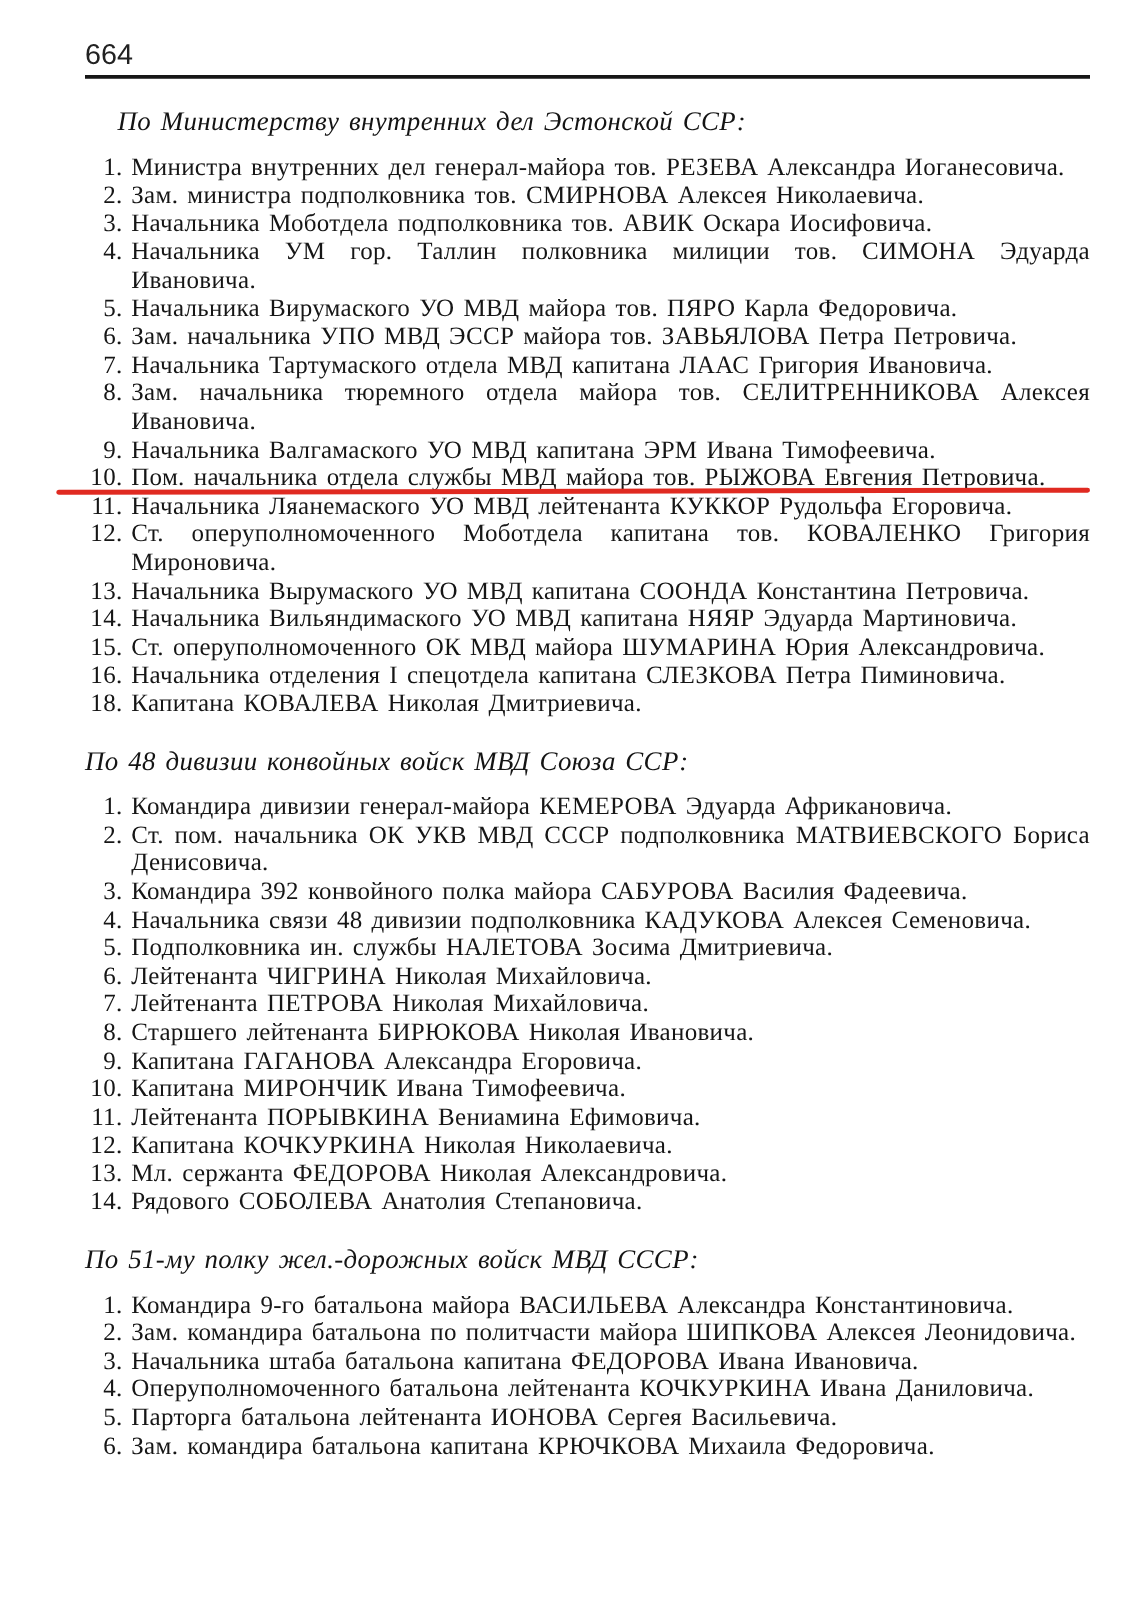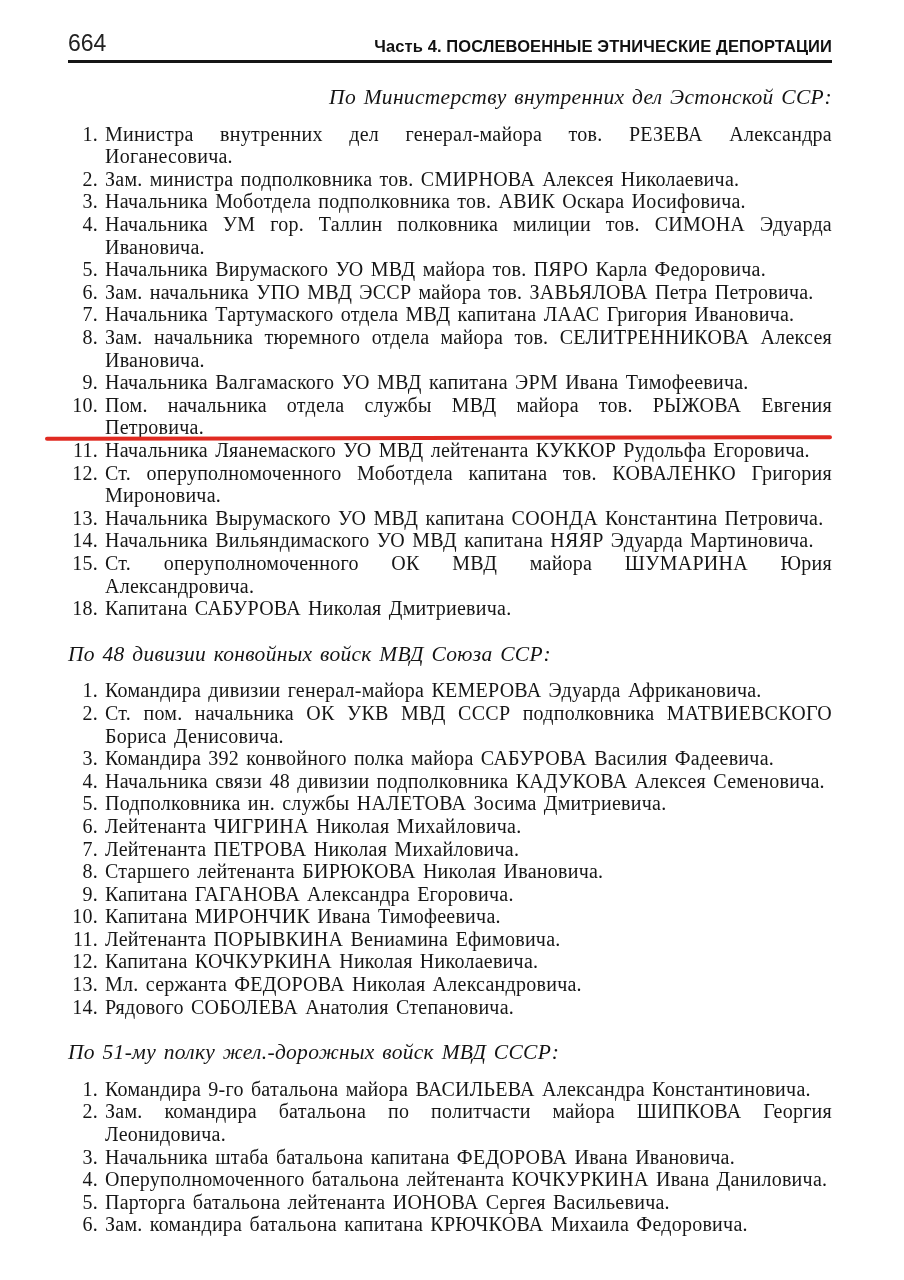--- a/index.html
+++ b/index.html
@@ -7,21 +7,21 @@
     padding: 0;
     background: #ffffff;
     width: 904px;
     height: 1280px;
     overflow: hidden;
   }
   .page {
     box-sizing: border-box;
     width: 904px;
     height: 1280px;
-    padding: 32px 72px 0 68px;
+    padding: 32px 32px 0 68px;
     background: #ffffff;
     color: #1b1b1b;
   }
   .page-header {
     display: flex;
     justify-content: space-between;
     align-items: flex-end;
     border-bottom: 3px solid #161616;
     padding-bottom: 5px;
   }
@@ -44,21 +44,20 @@
     font-style: italic;
     font-size: 21.5px;
     line-height: 1.1;
     margin: 23px 0 13px 0;
     letter-spacing: 0.3px;
     word-spacing: 2px;
     color: #141414;
   }
   .section-heading.indented {
     margin-left: 26px;
-    text-align: right;
   }
   .list {
     margin: 0 0 6px 0;
   }
   .item {
     display: flex;
     font-family: "Liberation Serif", serif;
     font-size: 20px;
     line-height: 22.6px;
     letter-spacing: 0.25px;
@@ -89,21 +88,20 @@
     background: var(--underline-color, #e02a21);
     transform: rotate(-0.12deg);
   }
 </style>
 </head>
 <body>
 
 <div class="page">
   <header class="page-header">
     <span class="page-number">664</span>
-    <span class="running-header">Часть 4. ПОСЛЕВОЕННЫЕ ЭТНИЧЕСКИЕ ДЕПОРТАЦИИ</span>
   </header>
   <main id="content">
       <div class="section-heading indented">По Министерству внутренних дел Эстонской ССР:</div>
       <div class="list">
         <div class="item">
           <span class="num">1.</span>
           <span class="text">Министра внутренних дел генерал-майора тов. РЕЗЕВА Александра Иоганесовича.</span>
         </div>
         <div class="item">
           <span class="num">2.</span>
@@ -155,22 +153,26 @@
         </div>
         <div class="item">
           <span class="num">14.</span>
           <span class="text">Начальника Вильяндимаского УО МВД капитана НЯЯР Эдуарда Мартиновича.</span>
         </div>
         <div class="item">
           <span class="num">15.</span>
           <span class="text">Ст. оперуполномоченного ОК МВД майора ШУМАРИНА Юрия Александровича.</span>
         </div>
         <div class="item">
+          <span class="num">16.</span>
+          <span class="text">Начальника отделения I спецотдела капитана СЛЕЗКОВА Петра Пиминовича.</span>
+        </div>
+        <div class="item">
           <span class="num">18.</span>
-          <span class="text">Капитана САБУРОВА Николая Дмитриевича.</span>
+          <span class="text">Капитана КОВАЛЕВА Николая Дмитриевича.</span>
         </div>
       </div>
       <div class="section-heading">По 48 дивизии конвойных войск МВД Союза ССР:</div>
       <div class="list">
         <div class="item">
           <span class="num">1.</span>
           <span class="text">Командира дивизии генерал-майора КЕМЕРОВА Эдуарда Африкановича.</span>
         </div>
         <div class="item">
           <span class="num">2.</span>
@@ -226,21 +228,21 @@
         </div>
       </div>
       <div class="section-heading">По 51-му полку жел.-дорожных войск МВД СССР:</div>
       <div class="list">
         <div class="item">
           <span class="num">1.</span>
           <span class="text">Командира 9-го батальона майора ВАСИЛЬЕВА Александра Константиновича.</span>
         </div>
         <div class="item">
           <span class="num">2.</span>
-          <span class="text">Зам. командира батальона по политчасти майора ШИПКОВА Георгия Леонидовича.</span>
+          <span class="text">Зам. командира батальона по политчасти майора ШИПКОВА Алексея Леонидовича.</span>
         </div>
         <div class="item">
           <span class="num">3.</span>
           <span class="text">Начальника штаба батальона капитана ФЕДОРОВА Ивана Ивановича.</span>
         </div>
         <div class="item">
           <span class="num">4.</span>
           <span class="text">Оперуполномоченного батальона лейтенанта КОЧКУРКИНА Ивана Даниловича.</span>
         </div>
         <div class="item">

